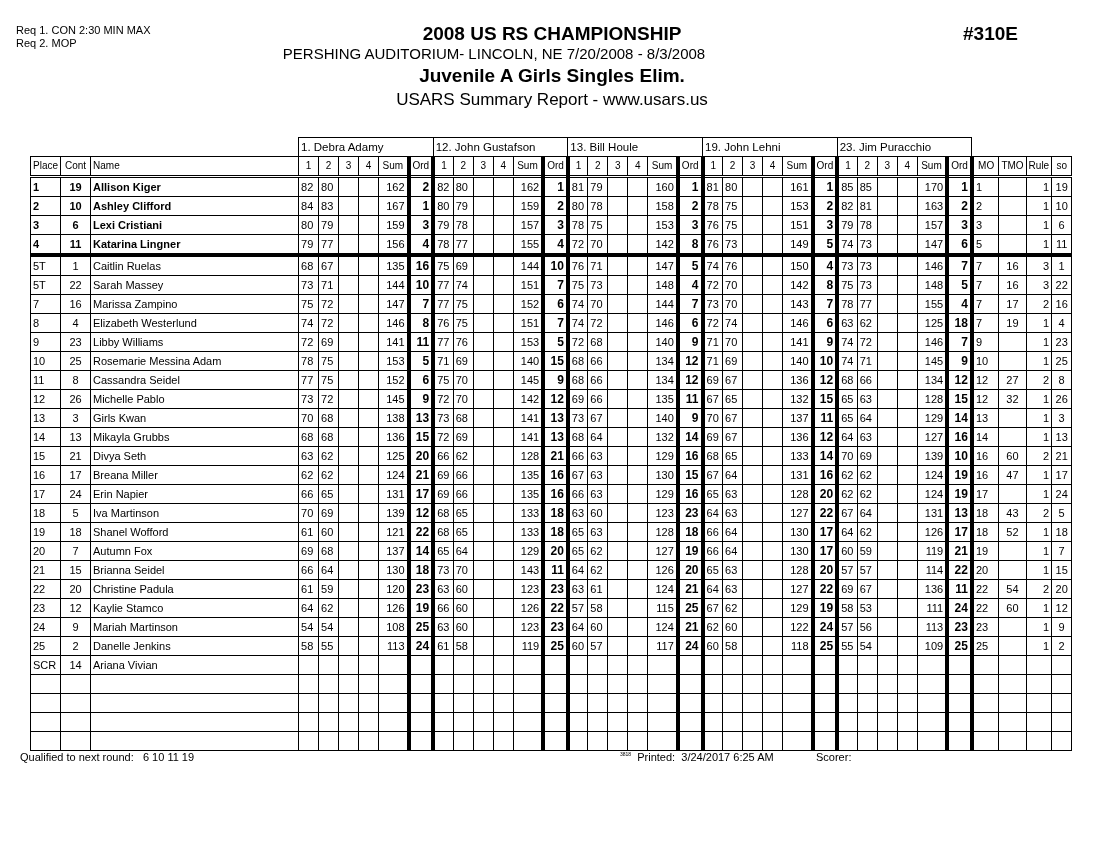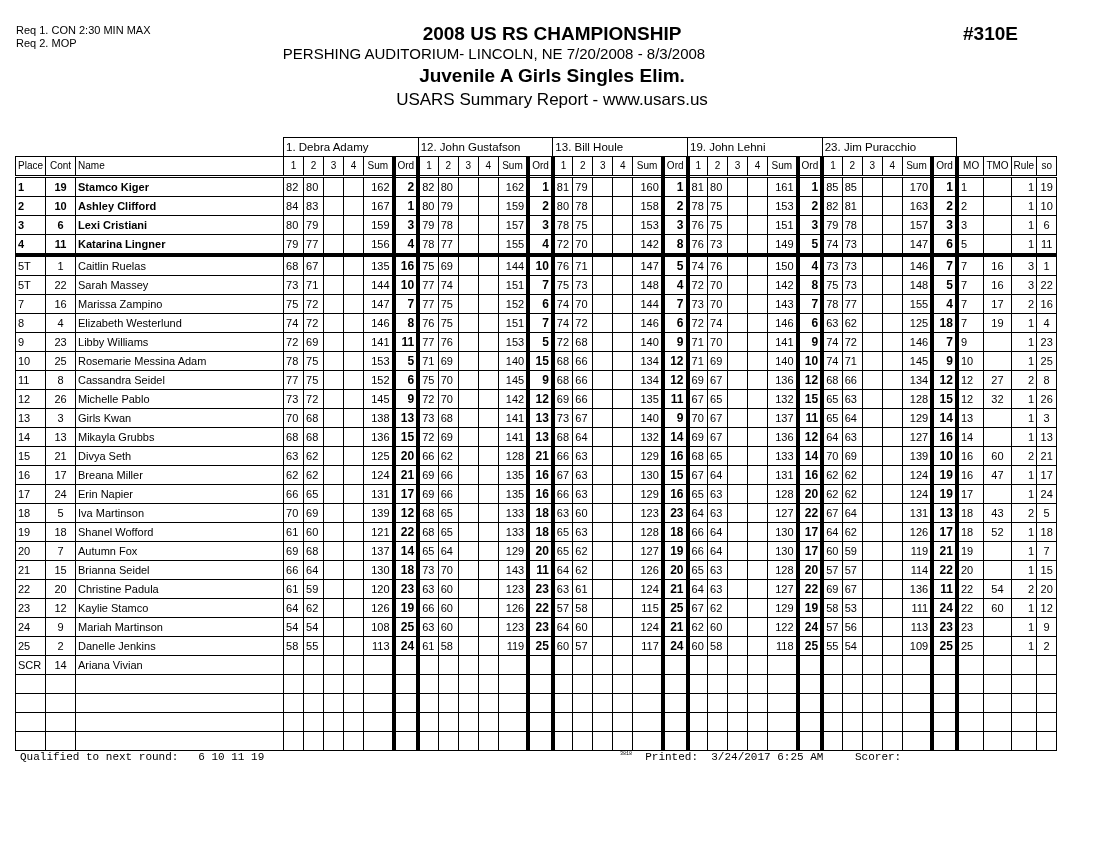--- a/index.html
+++ b/index.html
@@ -5,34 +5,34 @@
   html, body { margin: 0; padding: 0; background: #ffffff; }
   body { width: 1100px; height: 850px; position: relative; font-family: "Liberation Sans", sans-serif; color: #000; overflow: hidden; }
   .req { position: absolute; left: 16px; top: 24px; font-size: 11px; line-height: 13px; }
   .hdr { position: absolute; left: 0; width: 1100px; text-align: center; }
   .h1 { top: 23px; font-size: 19px; font-weight: bold; left: 2px; }
   .h2 { top: 45px; font-size: 15px; left: -56px; }
   .h3 { top: 65px; font-size: 19px; font-weight: bold; left: 2px; }
   .h4 { top: 90px; font-size: 17px; left: 2px; }
   .evnum { position: absolute; left: 963px; top: 23px; font-size: 19px; font-weight: bold; }
 
-  table.grid { position: absolute; left: 15px; top: 137px; border-collapse: collapse; table-layout: fixed; font-size: 11px; }
+  table.grid { position: absolute; left: 30px; top: 137px; border-collapse: collapse; table-layout: fixed; font-size: 11px; }
   table.grid td { border: 1px solid #000; height: 18px; padding: 0 2px; white-space: nowrap; overflow: hidden; line-height: 18px; }
   table.grid tr.judges td { height: 17px; font-size: 11.5px; }
   table.grid tr.judges td.blank { border: none; }
   table.grid tr.colhdr td { font-size: 10px; height: 17px; margin-left: 27px; }
   table.grid tr.colhdr { border-bottom: 3px double #000; }
   .c { text-align: center; }
   .r { text-align: right; }
   td.ord { font-weight: bold; text-align: right; border-left: 4px solid #000 !important; border-right: 4px solid #000 !important; font-size: 12px; }
   td.ordh { border-left: 4px solid #000 !important; border-right: 4px solid #000 !important; text-align: center; }
   tr.top td { font-weight: bold; }
   tr.top td.sc { font-weight: normal; }
   tr.cut td { border-bottom: 4px solid #000; }
-  .footer { position: absolute; top: 751px; font-size: 11px; font-family: Liberation Mono, monospace; }
+  .footer { position: absolute; top: 751px; font-size: 11px; }
   .tiny { font-size: 5px; vertical-align: top; }
 </style>
 </head>
 <body>
 
 <div class="req">
   <div>Req  1.  CON 2:30 MIN MAX</div>
   <div>Req  2.  MOP</div>
 </div>
 
@@ -127,21 +127,21 @@
         <td class="c">Sum</td>
         <td class="c ordh">Ord</td>
         <td class="c">MO</td>
         <td class="c">TMO</td>
         <td class="c">Rule</td>
         <td class="c">so</td>
       </tr>
       <tr class="top">
         <td>1</td>
         <td class="c">19</td>
-        <td>Stamco Kiger</td>
+        <td>Allison Kiger</td>
         <td class="sc">82</td>
         <td class="sc">80</td>
         <td class="sc"></td>
         <td class="sc"></td>
         <td class="sc r">162</td>
         <td class="ord">2</td>
         <td class="sc">82</td>
         <td class="sc">80</td>
         <td class="sc"></td>
         <td class="sc"></td>
@@ -1306,13 +1306,13 @@
 
 <div class="footer" style="left:20px;">
   <span>Qualified to next round:</span>&nbsp;&nbsp;
   <span>6 10 11 19</span>
 </div>
 <div class="footer" style="left:620px;">
   <span class="tiny">3818</span>&nbsp;
   <span>Printed:</span>&nbsp;
   <span>3/24/2017  6:25 AM</span>
 </div>
-<div class="footer" style="left:855px;">Scorer:</div>
+<div class="footer" style="left:816px;">Scorer:</div>
 
 </body></html>

